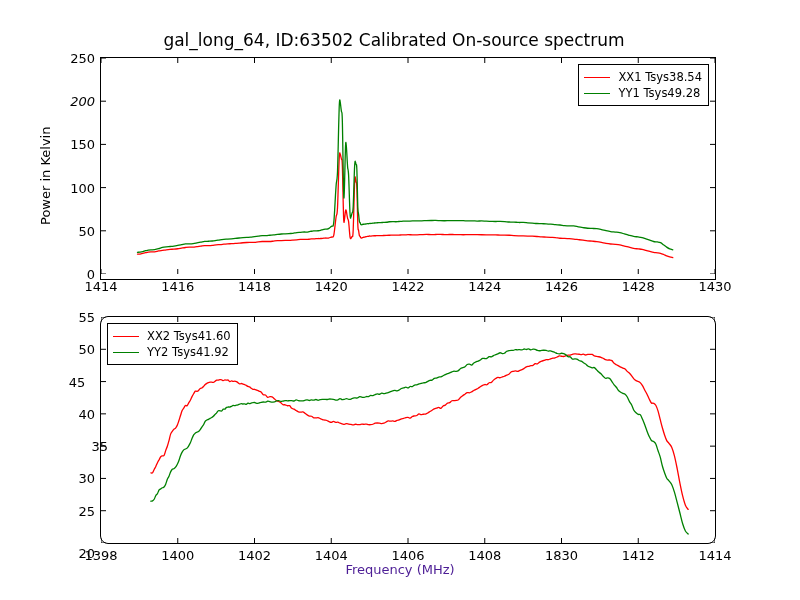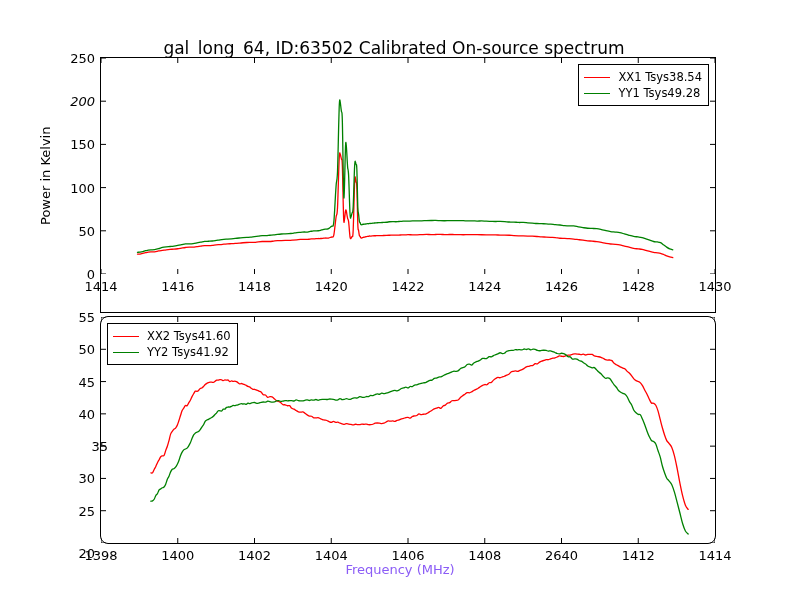--- a/index.html
+++ b/index.html
@@ -4,40 +4,39 @@
 <style>
   html,body{margin:0;padding:0;}
   body{
     width:800px;height:600px;
     background:#ffffff;
     font-family:"DejaVu Sans", sans-serif;
     overflow:hidden;
   }
   #figure{position:relative;width:800px;height:600px;}
   .axes{position:absolute;box-sizing:border-box;border:1px solid #000;background:#fff;}
-  #ax-top{left:100px;top:57px;width:616px;height:256px;}
+  #ax-top{left:100px;top:57px;width:616px;height:223px;}
   #ax-bot{left:100px;top:316px;width:616px;height:228px;border-radius:8px;}
   svg{display:block;}
   .fig-title{
     position:absolute;left:0;top:30px;width:788px;
     text-align:center;font-size:17px;color:#000;
     letter-spacing:0px;
-    margin-top:8px;
   }
   .ylabel{
     position:absolute;
     font-size:13px;color:#000;
     transform:rotate(-90deg);
     transform-origin:left top;
     white-space:nowrap;
   }
   #ylabel-top{left:38px;top:225px;}
   .xlabel{
     position:absolute;width:800px;text-align:center;
-    font-size:13px;color:#8b5cf6;
+    font-size:13px;color:#4c1d95;
   }
   #xlabel-bot{left:0;top:562px;}
   .tick-label{position:absolute;font-size:13px;color:#000;white-space:nowrap;}
   .xt{transform:translateX(-50%);}
   .yt{transform:translateY(-50%);text-align:right;}
   .legend{
     position:absolute;box-sizing:border-box;
     border:1px solid #000;background:#fff;
     padding:4px 6px 4px 5px;
   }
@@ -170,28 +169,28 @@
       <div class="tick-label yt" style="left: 59px; width: 36px; top: 187.6px;">100</div>
       <div class="tick-label yt" style="left: 59px; width: 36px; top: 144.4px;">150</div>
       <div class="tick-label yt" style="left: 59px; width: 36px; top: 101.2px; font-style: italic;">200</div>
       <div class="tick-label yt" style="left: 59px; width: 36px; top: 58px;">250</div>
       <div class="tick-label xt" style="left: 101px; top: 548px;">1398</div>
       <div class="tick-label xt" style="left: 177.75px; top: 548px;">1400</div>
       <div class="tick-label xt" style="left: 254.5px; top: 548px;">1402</div>
       <div class="tick-label xt" style="left: 331.25px; top: 548px;">1404</div>
       <div class="tick-label xt" style="left: 408px; top: 548px;">1406</div>
       <div class="tick-label xt" style="left: 484.75px; top: 548px;">1408</div>
-      <div class="tick-label xt" style="left: 561.5px; top: 548px;">2640</div>
+      <div class="tick-label xt" style="left: 561.5px; top: 548px;">1830</div>
       <div class="tick-label xt" style="left: 638.25px; top: 548px;">1412</div>
       <div class="tick-label xt" style="left: 715px; top: 548px;">1414</div>
       <div class="tick-label yt" style="left: 59px; width: 36px; top: 553px;">20</div>
       <div class="tick-label yt" style="left: 59px; width: 36px; top: 510.714px;">25</div>
       <div class="tick-label yt" style="left: 59px; width: 36px; top: 478.429px;">30</div>
       <div class="tick-label yt" style="left: 72px; width: 36px; top: 446.143px;">35</div>
       <div class="tick-label yt" style="left: 59px; width: 36px; top: 413.857px;">40</div>
-      <div class="tick-label yt" style="left: 59px; width: 36px; top: 381.571px;">45</div>
+      <div class="tick-label yt" style="left: 59px; width: 36px; top: 381.571px; text-align: center;">45</div>
       <div class="tick-label yt" style="left: 59px; width: 36px; top: 349.286px;">50</div>
       <div class="tick-label yt" style="left: 59px; width: 36px; top: 317px;">55</div>
     </div>
 
   <div class="xlabel" id="xlabel-bot">Frequency (MHz)</div>
 
 </div>
 
 </body></html>

